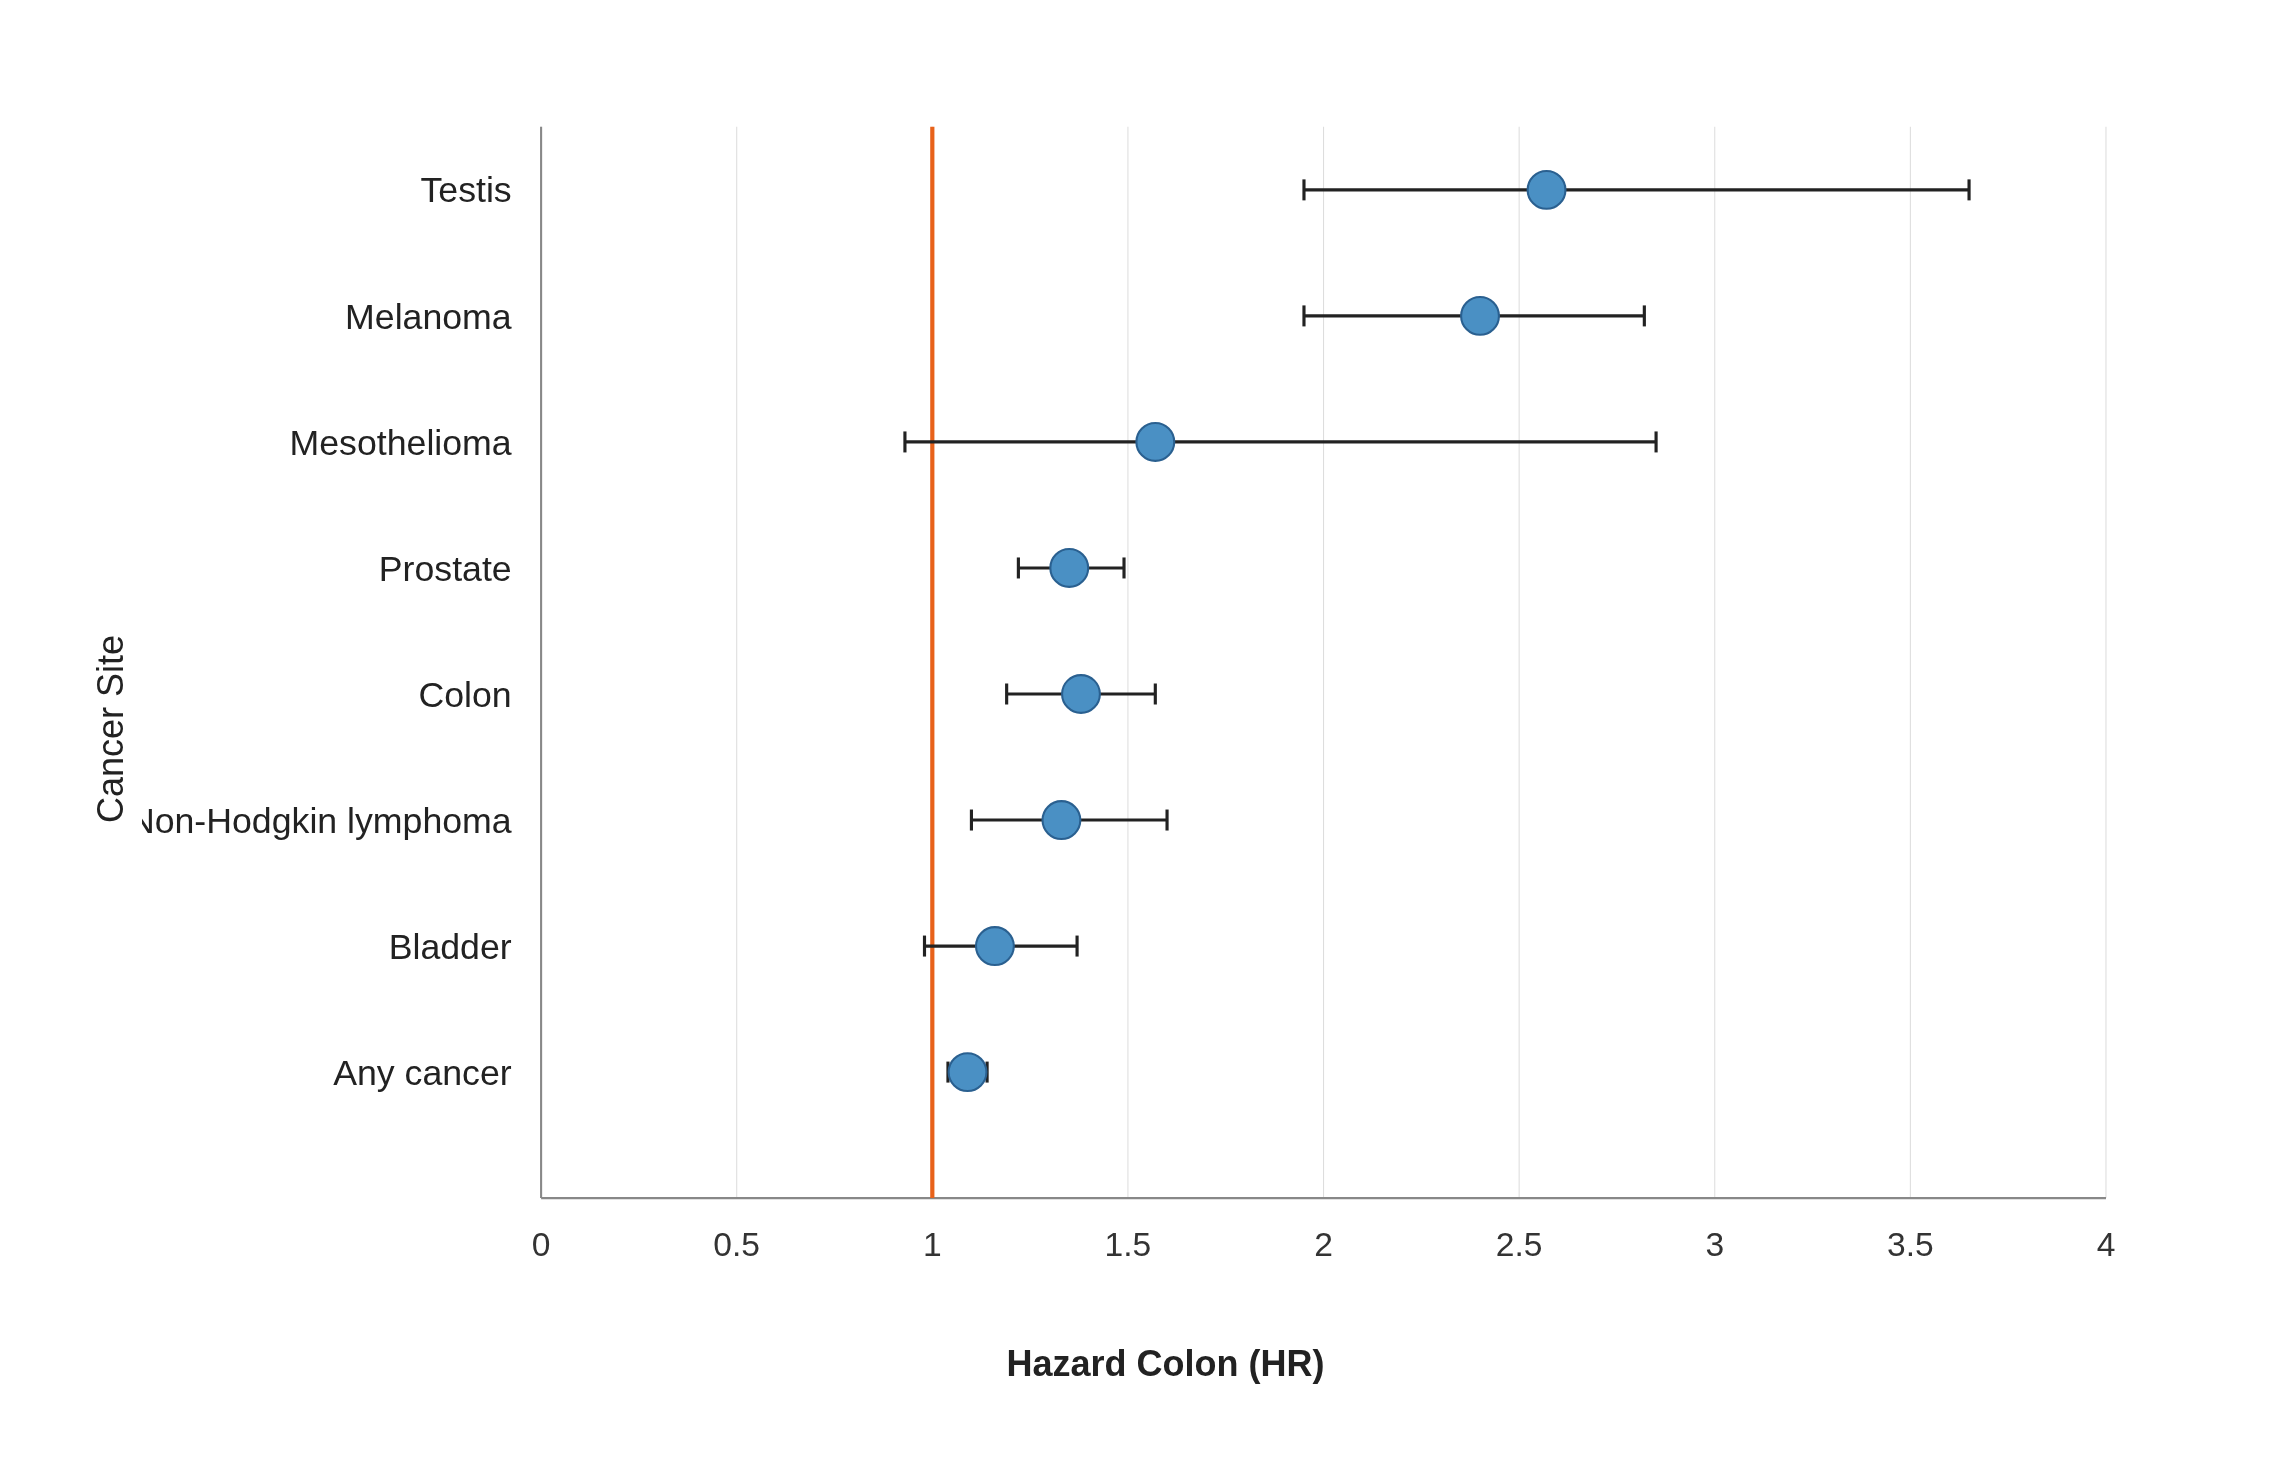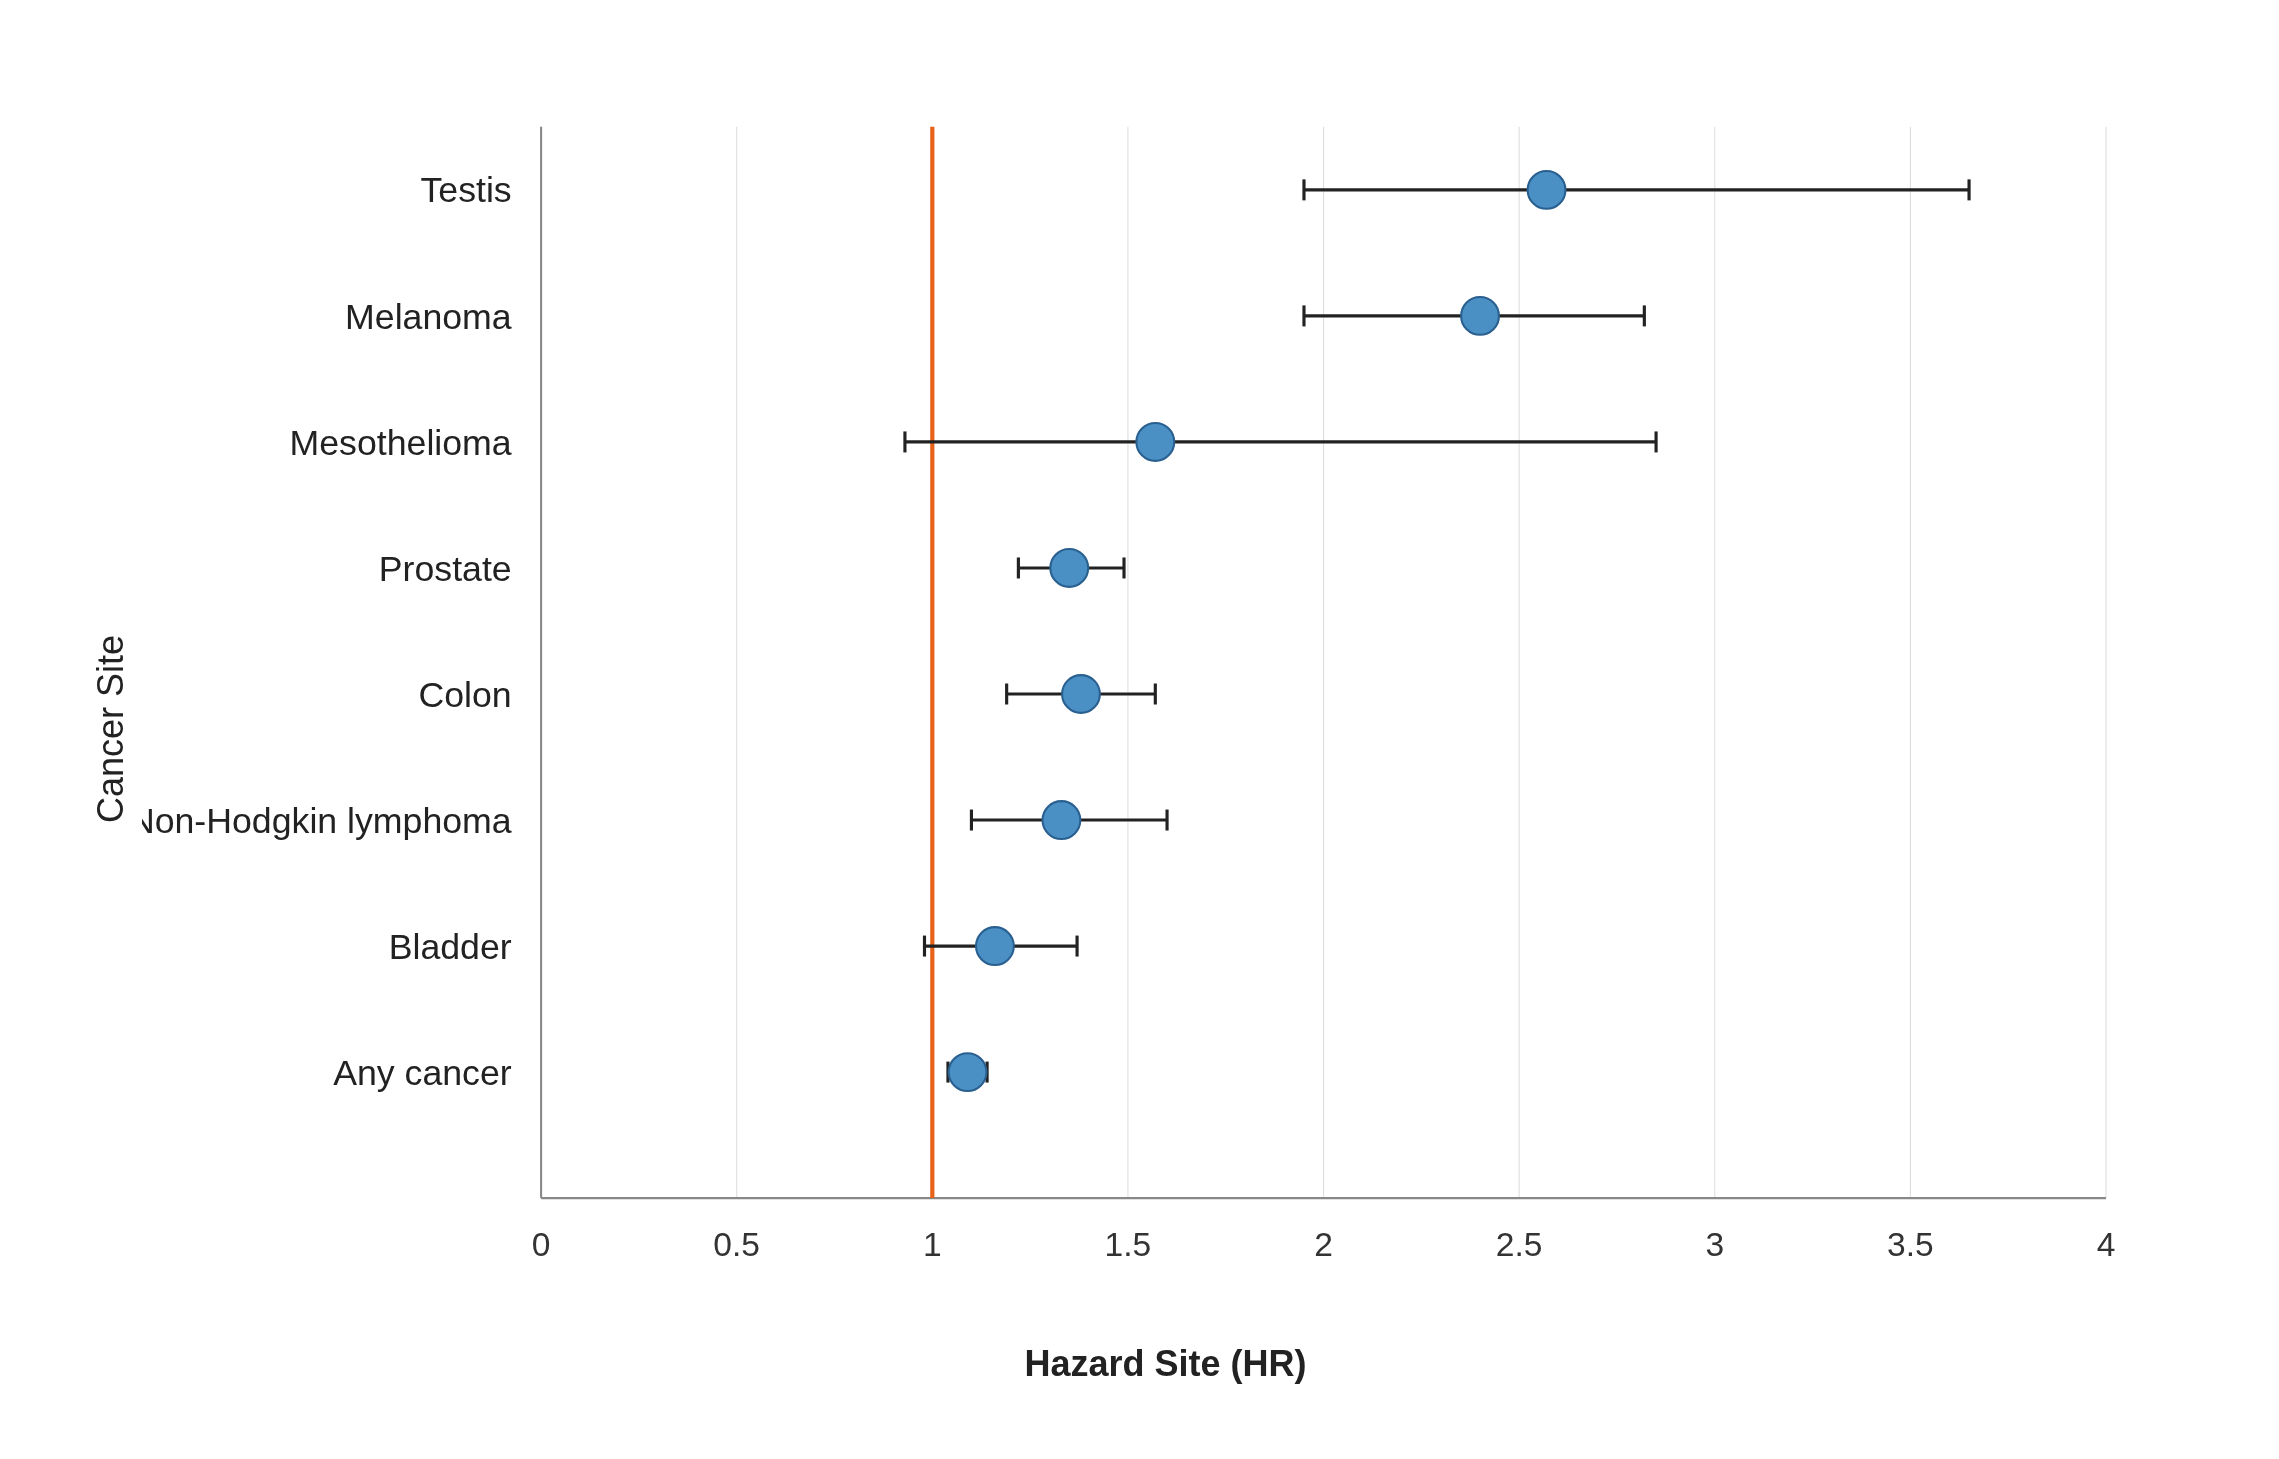--- a/index.html
+++ b/index.html
@@ -118,15 +118,15 @@
           <line x1="890.325" y1="830" x2="890.325" y2="850" stroke="#222" stroke-width="3"></line>
           <circle cx="812.0999999999999" cy="840" r="18" fill="#4a90c4" stroke="#2a6090" stroke-width="2"></circle>
           <text x="352" y="852" text-anchor="end" font-size="34" fill="#222">Bladder</text>
           <line x1="767.4000000000001" y1="960" x2="804.65" y2="960" stroke="#222" stroke-width="3"></line>
           <line x1="767.4000000000001" y1="950" x2="767.4000000000001" y2="970" stroke="#222" stroke-width="3"></line>
           <line x1="804.65" y1="950" x2="804.65" y2="970" stroke="#222" stroke-width="3"></line>
           <circle cx="786.0250000000001" cy="960" r="18" fill="#4a90c4" stroke="#2a6090" stroke-width="2"></circle>
           <text x="352" y="972" text-anchor="end" font-size="34" fill="#222">Any cancer</text>
         </svg>
     </div>
-    <div class="x-axis-label">Hazard Site (HR)</div>
+    <div class="x-axis-label">Hazard Colon (HR)</div>
   </div>
 </div>
 
 </body></html>

